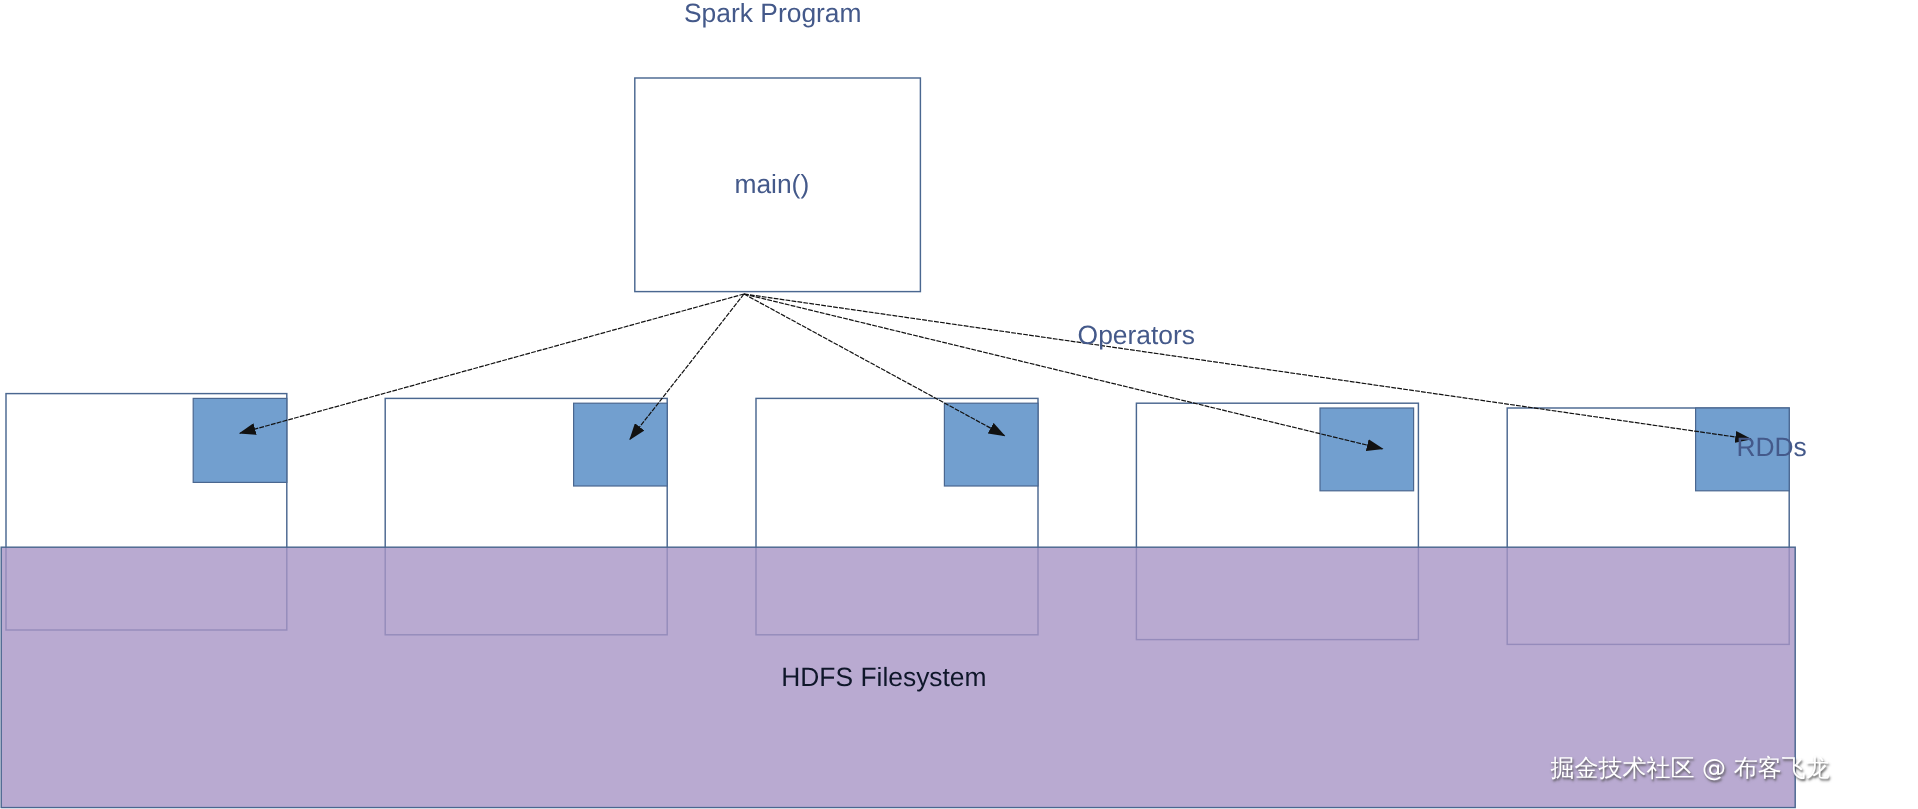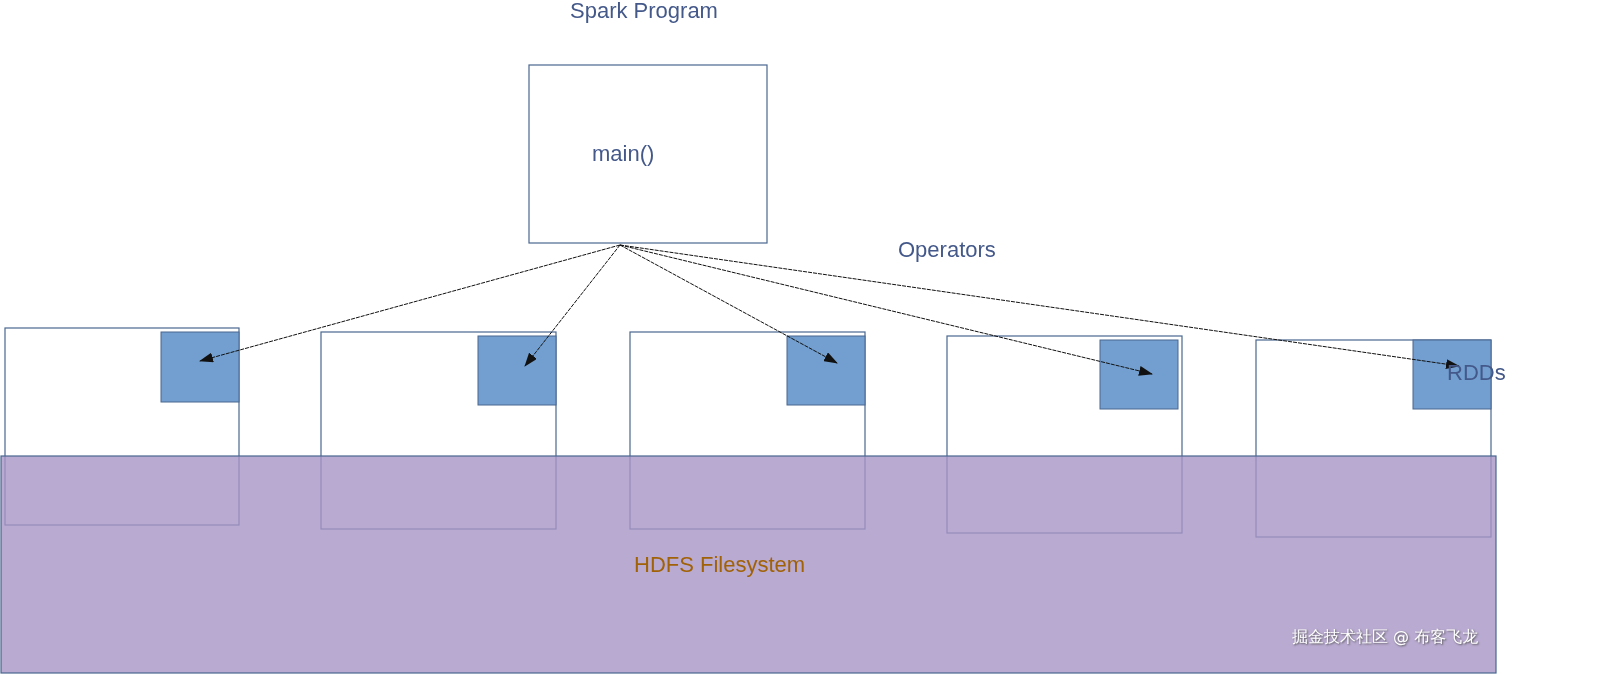--- a/index.html
+++ b/index.html
@@ -1,19 +1,19 @@
 <!DOCTYPE html>
 <html><head>
 <meta charset="utf-8">
 <style>
   html, body { margin:0; padding:0; background:#ffffff; }
   body { width:1598px; height:674px; position:relative; overflow:hidden; font-family:"Liberation Sans", sans-serif; }
   svg { position:absolute; left:0; top:0; }
   .lbl { position:absolute; color:#44598a; font-size:22px; font-family:"Liberation Sans", sans-serif; white-space:nowrap; }
-  .wm { position:absolute; color:#ffffff; font-size:16px; text-shadow:1px 1px 2px #555; font-family:"DejaVu Sans", sans-serif; white-space:nowrap; }
+  .wm { position:absolute; color:#ffffff; font-size:20px; text-shadow:1px 1px 2px #555; font-family:"DejaVu Sans", sans-serif; white-space:nowrap; }
 </style>
 </head>
 <body>
 
 <svg width="1598" height="674">
   <defs>
     <marker id="ah" markerWidth="14" markerHeight="10" refX="13" refY="5" orient="auto" markerUnits="userSpaceOnUse">
       <path d="M0,0 L14,5 L0,10 Z" fill="#111"></path>
     </marker>
   </defs>
@@ -37,17 +37,17 @@
   <g stroke="#111" stroke-width="1" stroke-dasharray="4,1" fill="none">
     <line x1="620" y1="245" x2="200" y2="361" marker-end="url(#ah)"></line>
     <line x1="620" y1="245" x2="525" y2="366" marker-end="url(#ah)"></line>
     <line x1="620" y1="245" x2="837" y2="363" marker-end="url(#ah)"></line>
     <line x1="620" y1="245" x2="1152" y2="374" marker-end="url(#ah)"></line>
     <line x1="620" y1="245" x2="1459" y2="366" marker-end="url(#ah)"></line>
   </g>
 </svg>
 
 <div class="lbl" style="left:570px; top:-2px;">Spark Program</div>
-<div class="lbl" style="left:592px; top:141px;text-align:center;">main()</div>
-<div class="lbl" style="left:898px; top:237px;text-align:center;">Operators</div>
+<div class="lbl" style="left:612px; top:141px;text-align:center;">main()</div>
+<div class="lbl" style="left:898px; top:267px;text-align:center;">Operators</div>
 <div class="lbl" style="left:1447px; top:360px;">RDDs</div>
-<div class="lbl" style="left:634px; top:552px; color:#a16207;">HDFS Filesystem</div>
+<div class="lbl" style="left:651px; top:552px; color:#0f172a;">HDFS Filesystem</div>
 <div class="wm" style="left:1292px; top:627px;">掘金技术社区 @ 布客飞龙</div>
 
 </body></html>

